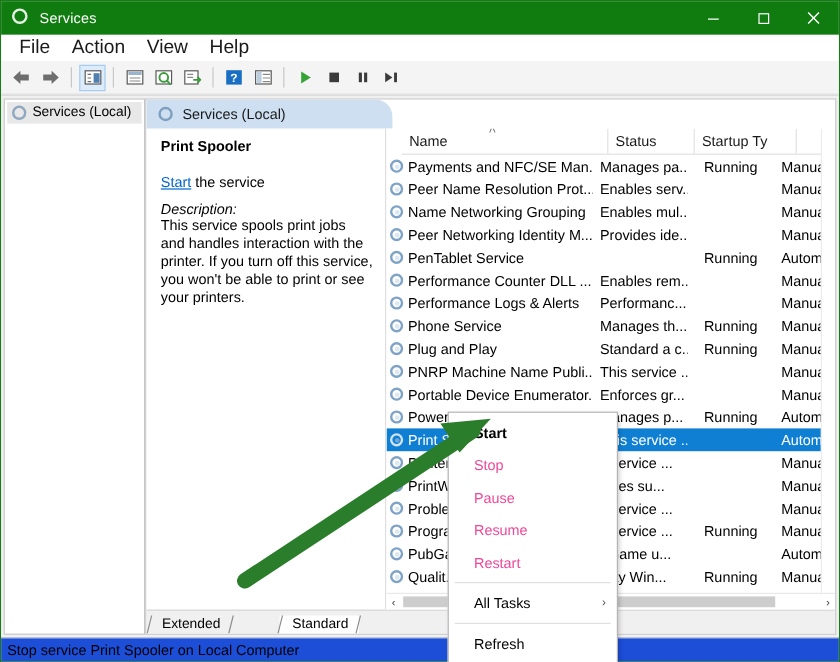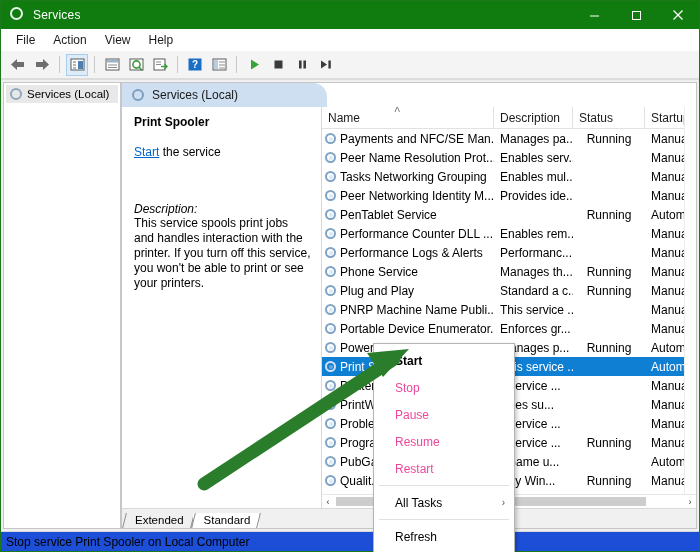--- a/index.html
+++ b/index.html
@@ -49,21 +49,21 @@
   .winbtn svg { display: block; }
 
   
   .menubar {
     height: 22px; background: #ffffff;
     display: flex; align-items: center;
     padding-left: 6px; flex: 0 0 22px;
     border-bottom: 1px solid #ffffff;
   }
   .menuitem {
-    font-size: 12px; color: #1a1a1a;
+    font-size: 16px; color: #1a1a1a;
     padding: 18px 9px;
   }
 
   
   .toolbar {
     height: 28px; background: #f4f4f4;
     display: flex; align-items: center;
     padding-left: 5px; flex: 0 0 28px;
     border-bottom: 1px solid #dcdcdc;
   }
@@ -128,34 +128,35 @@
   .detailcol {
     width: 200px; flex: 0 0 200px;
     background: #ffffff; padding: 8px 10px 0 12px;
     border-right: 1px solid #d8d8d8;
     overflow: hidden;
   }
   .detail-title {
     font-size: 12px; font-weight: bold; color: #000;
     margin-bottom: 16px;
   }
-  .detail-action { font-size: 12px; color: #000; margin-bottom: 43px; }
+  .detail-action { font-size: 12px; color: #000; margin-bottom: 8px; }
   .detail-action a { color: #0066cc; text-decoration: underline; }
   .detail-desc-label { font-size: 12px; color: #000; font-style: italic; }
   .detail-desc { font-size: 12px; color: #000; line-height: 15px; }
 
   
   .listcol {
     flex: 1 1 auto; display: flex; flex-direction: column;
     background: #fff; overflow: hidden; position: relative;
   }
   .lvhead {
     display: flex; height: 22px; flex: 0 0 22px;
     background: #fff; border-bottom: 1px solid #e2e2e2;
     position: relative;
+    margin-left: 13px;
   }
   .lvhead .hcell {
     font-size: 12px; color: #1a1a1a;
     padding: 3px 6px; border-right: 1px solid #e2e2e2;
     display: flex; align-items: center; overflow: hidden; white-space: nowrap;
   }
   .sortmark {
     position: absolute; left: 72px; top: -4px;
     font-size: 11px; color: #767676;
   }
@@ -205,21 +206,21 @@
   .hscroll .arrow { font-size: 9px; color: #333; width: 12px; text-align: center; }
   .hthumb {
     position: absolute; left: 14px; right: 50px; top: 2px; bottom: 2px;
     background: #cdcdcd;
   }
 
   
   .tabstrip {
     height: 20px; flex: 0 0 20px; background: #f0f0f0;
     display: flex; align-items: flex-end;
-    padding-left: 2px; border-top: 1px solid #d8d8d8;
+    padding-left: 2px; border-top: 1px solid #d8d8d8; gap: 40px;
   }
   .vtab {
     font-size: 11.5px; color: #000;
     padding: 1px 9px 2px 11px; position: relative;
     background: #f0f0f0;
   }
   .vtab::before {
     content: ""; position: absolute; left: 0; top: 0; bottom: 0;
     width: 8px; border-left: 1px solid #8b8b8b;
     transform: skewX(-14deg);
@@ -412,21 +413,20 @@
         <div class="detailcol">
           <div class="detail-title">Print Spooler</div>
           <div class="detail-action"><a href="#">Start</a><span> the service</span></div>
           <div class="detail-desc-label">Description:</div>
           <div class="detail-desc">This service spools print jobs and handles interaction with the printer. If you turn off this service, you won't be able to print or see your printers.</div>
         </div>
 
         <div class="listcol">
           <div class="lvhead">
             <div class="hcell c-name">Name</div>
-            <div class="hcell c-desc">Description</div>
             <div class="hcell c-status">Status</div>
             <div class="hcell c-startup">Startup Ty</div>
             <div class="sortmark">˄</div>
             <div class="hscroll-caret">˄</div>
           </div>
           <div class="lvbody" id="rows">
               <div class="row">
                 <div class="cell c-name">
                   <span class="svc-gear"></span>
                   <span>Payments and NFC/SE Man...</span>
@@ -440,21 +440,21 @@
                   <span class="svc-gear"></span>
                   <span>Peer Name Resolution Prot...</span>
                 </div>
                 <div class="cell c-desc">Enables serv...</div>
                 <div class="cell c-status"></div>
                 <div class="cell c-startup">Manual</div>
               </div>
               <div class="row">
                 <div class="cell c-name">
                   <span class="svc-gear"></span>
-                  <span>Tasks Networking Grouping</span>
+                  <span>Name Networking Grouping</span>
                 </div>
                 <div class="cell c-desc">Enables mul...</div>
                 <div class="cell c-status"></div>
                 <div class="cell c-startup">Manual</div>
               </div>
               <div class="row">
                 <div class="cell c-name">
                   <span class="svc-gear"></span>
                   <span>Peer Networking Identity M...</span>
                 </div>

